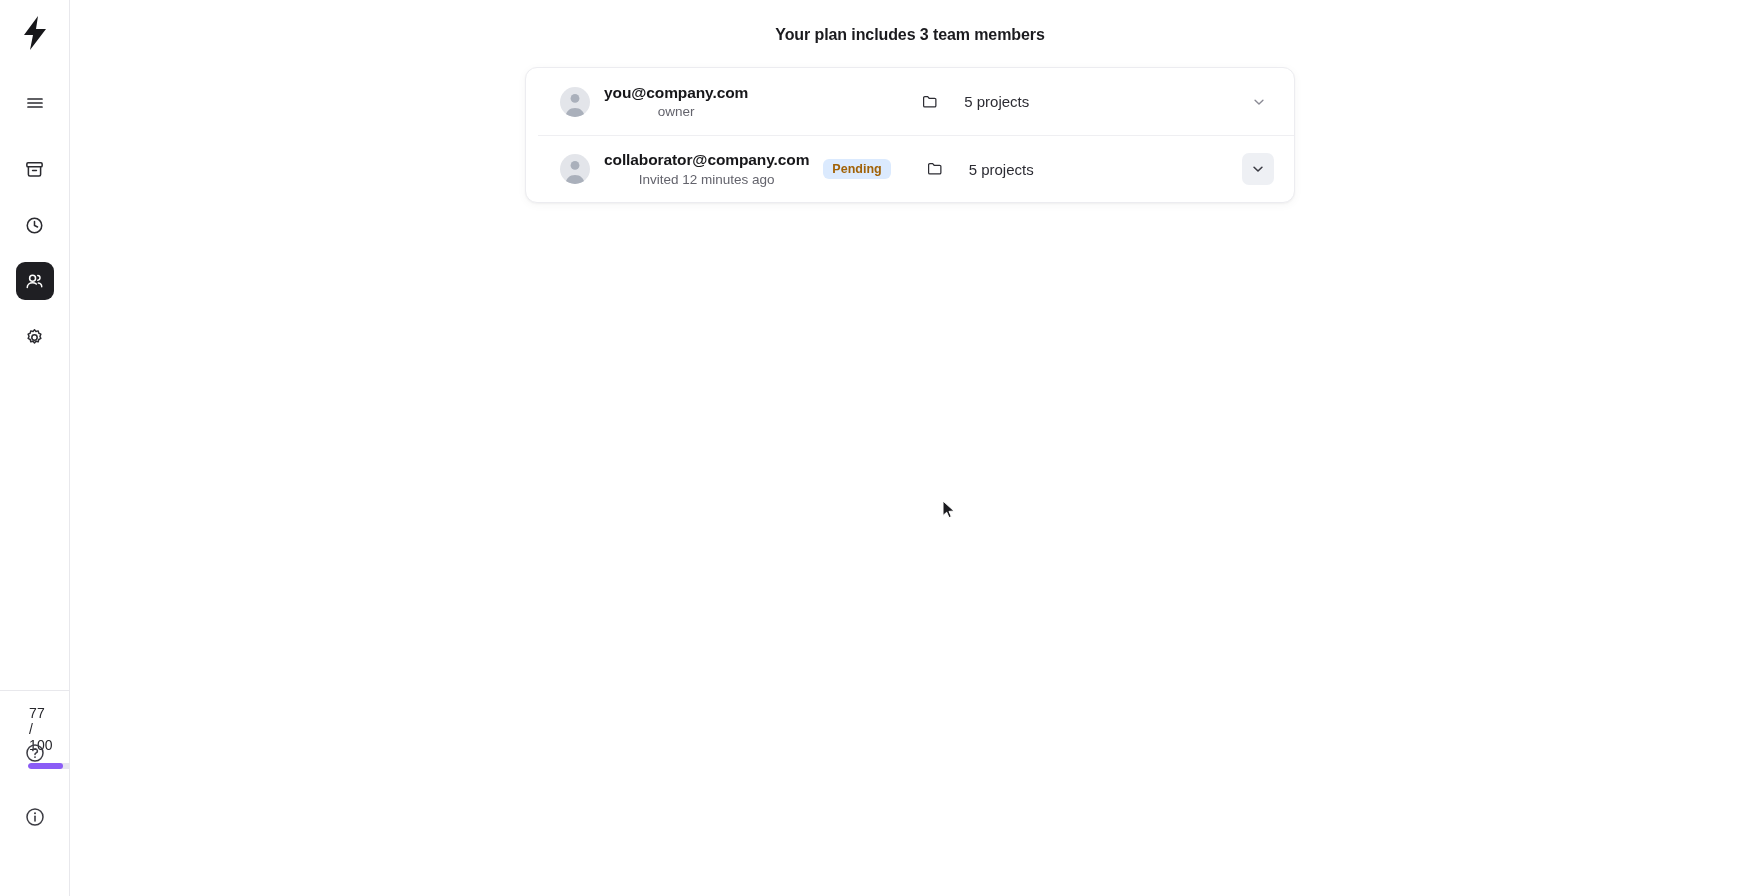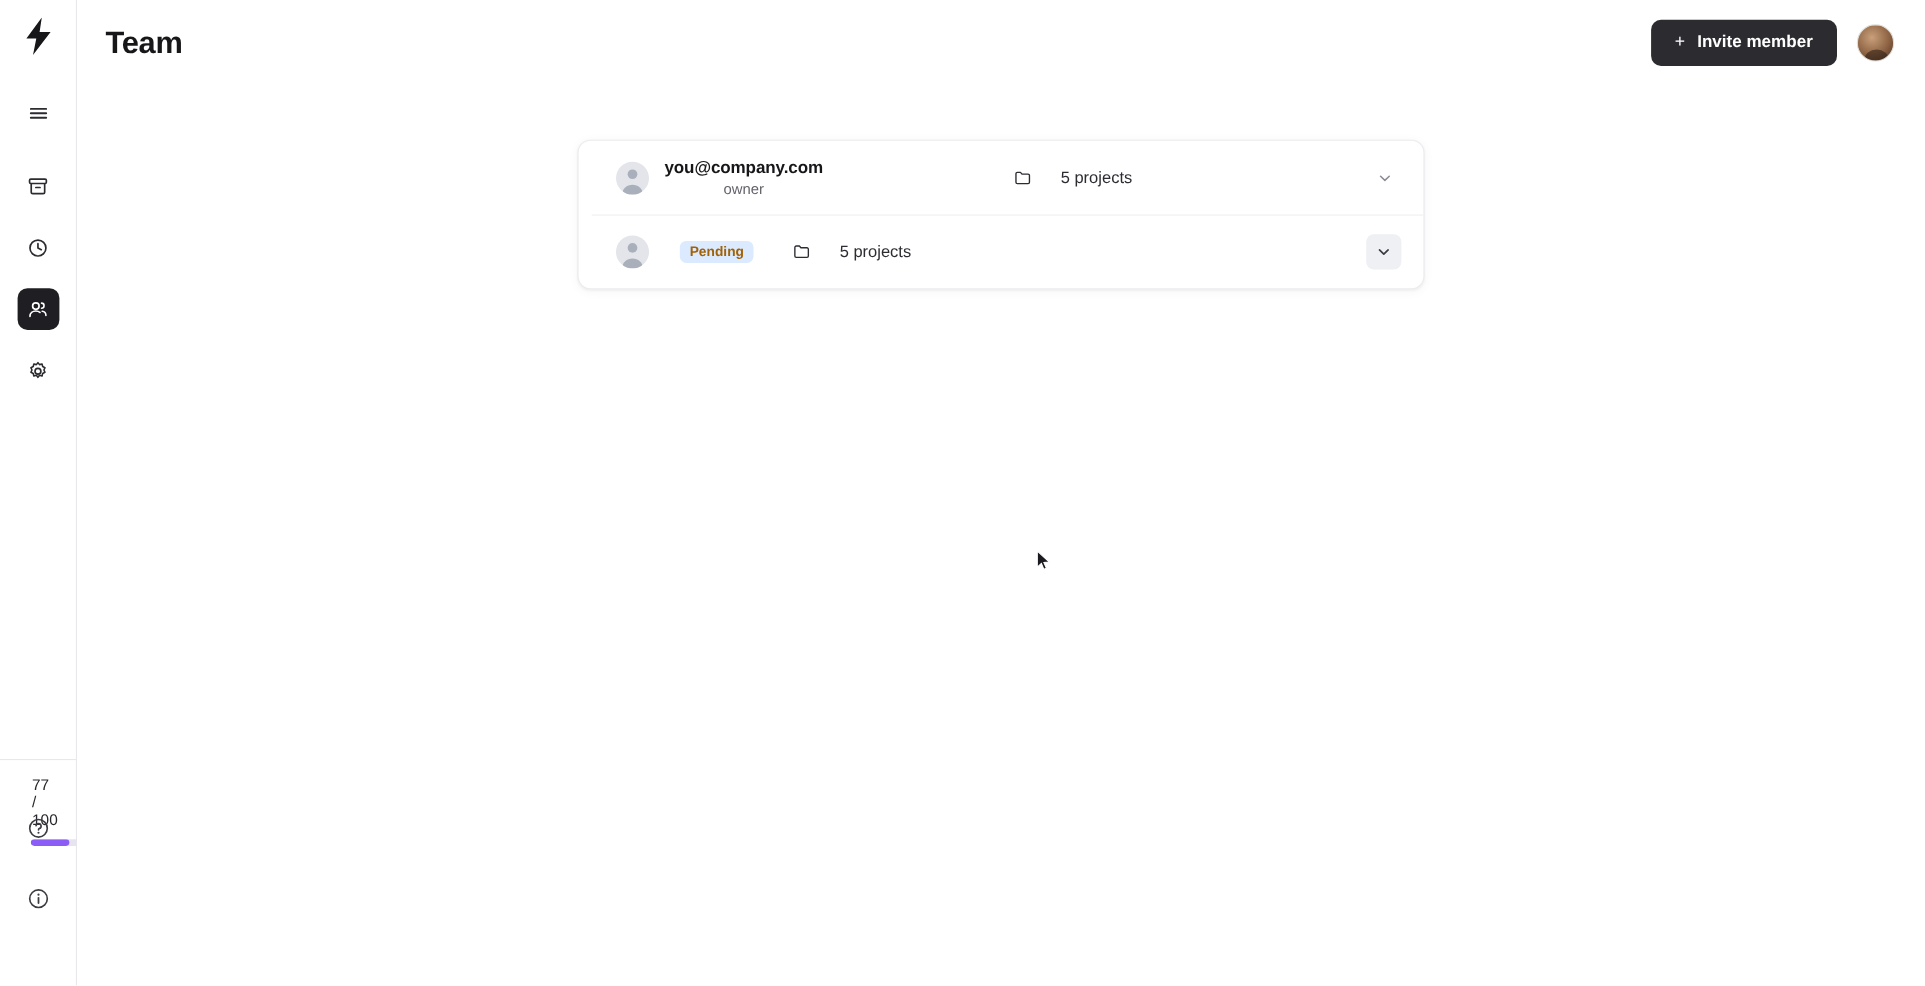--- a/index.html
+++ b/index.html
@@ -308,32 +308,23 @@
           <circle cx="11" cy="11" r="8" fill="none" stroke="currentColor" stroke-width="1.5"></circle>
           <line x1="11" y1="10.2" x2="11" y2="15" stroke="currentColor" stroke-width="1.6" stroke-linecap="round"></line>
           <circle cx="11" cy="7.3" r="1" fill="currentColor"></circle>
         </svg>
       </div>
     </div>
   </aside>
 
   <section class="main">
 
-    <header class="topbar">
-      <h1 class="page-title">Team</h1>
-      <div class="topbar-right">
-        <button class="invite-btn">
-          <span class="plus">+</span>
-          <span>Invite member</span>
-        </button>
-        <div class="avatar"></div>
-      </div>
-    </header>
 
     <div class="content">
+      <div class="plan-line">Your plan includes 3 team members</div>
 
       <div class="card">
 
         <div class="row">
           <div class="row-avatar">
             <svg width="30" height="30" viewBox="0 0 30 30" aria-hidden="true">
               <circle cx="15" cy="11.4" r="4.4" fill="#aab0bb"></circle>
               <path d="M5.6 30 c0 -5.6 4.2 -9 9.4 -9 s9.4 3.4 9.4 9 z" fill="#aab0bb"></path>
             </svg>
           </div>
@@ -354,20 +345,24 @@
           </div>
         </div>
 
         <div class="row">
           <div class="row-avatar">
             <svg width="30" height="30" viewBox="0 0 30 30" aria-hidden="true">
               <circle cx="15" cy="11.4" r="4.4" fill="#aab0bb"></circle>
               <path d="M5.6 30 c0 -5.6 4.2 -9 9.4 -9 s9.4 3.4 9.4 9 z" fill="#aab0bb"></path>
             </svg>
           </div>
+          <div class="identity">
+            <div class="email">collaborator@company.com</div>
+            <div class="sub">Invited 12 minutes ago</div>
+          </div>
           <span class="badge">Pending</span>
           <div class="projects collab-proj">
             <svg width="16" height="16" viewBox="0 0 18 18" aria-hidden="true">
               <path d="M1.8 4.4 a1.4 1.4 0 0 1 1.4 -1.4 h3.2 l1.6 1.8 h6.2 a1.4 1.4 0 0 1 1.4 1.4 v7 a1.4 1.4 0 0 1 -1.4 1.4 H3.2 a1.4 1.4 0 0 1 -1.4 -1.4 z" fill="none" stroke="#2c2c33" stroke-width="1.4" stroke-linejoin="round"></path>
             </svg>
             <span>5 projects</span>
           </div>
           <div class="chev boxed">
             <svg width="14" height="14" viewBox="0 0 16 16" aria-hidden="true">
               <path d="M3.5 6 L8 10.3 L12.5 6" fill="none" stroke="currentColor" stroke-width="1.8" stroke-linecap="round" stroke-linejoin="round"></path>

